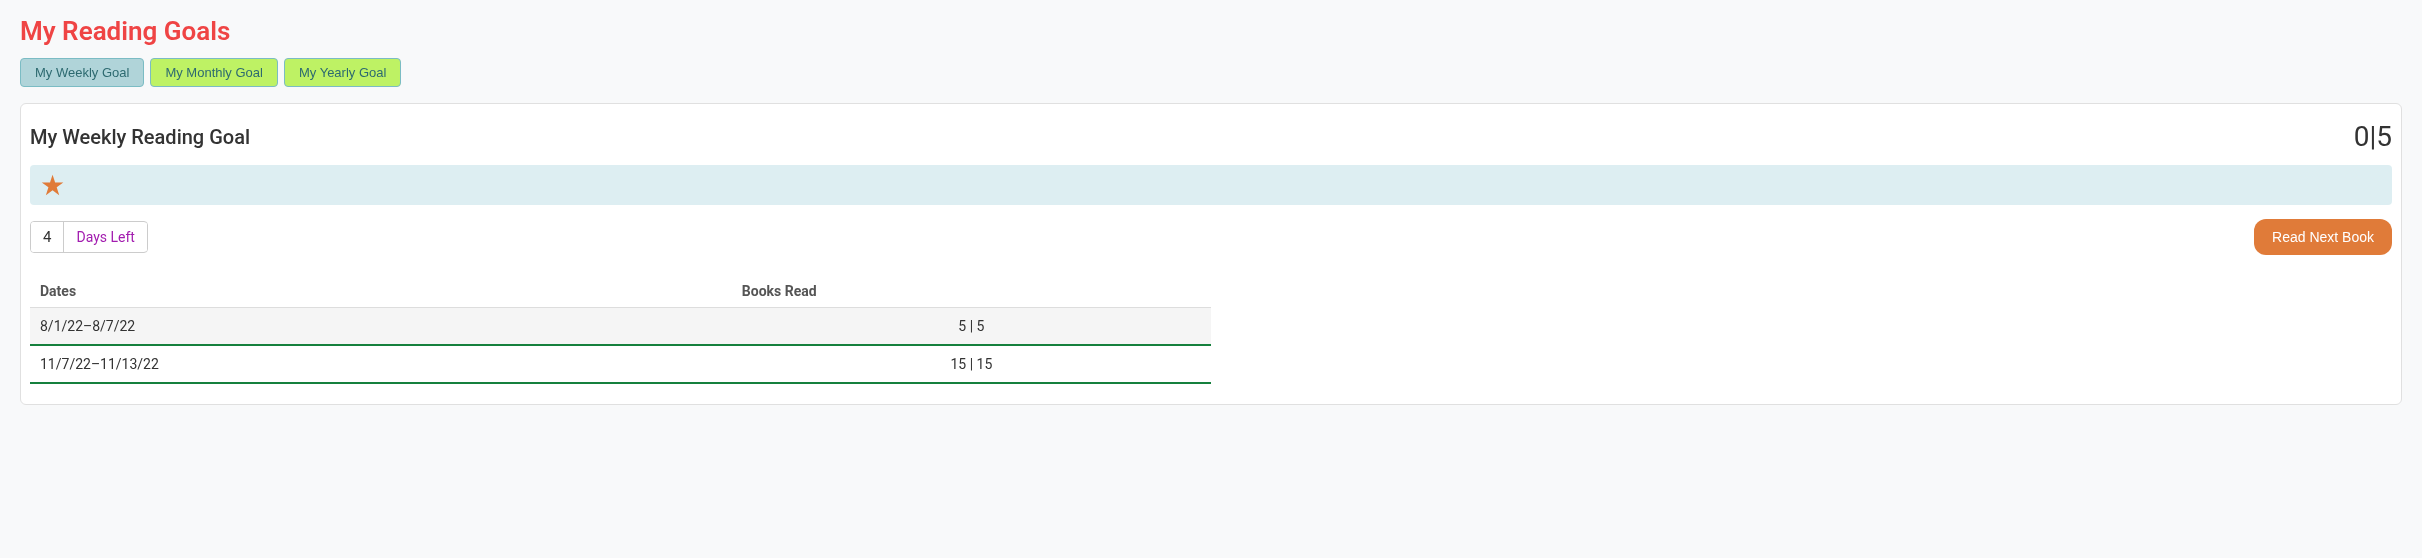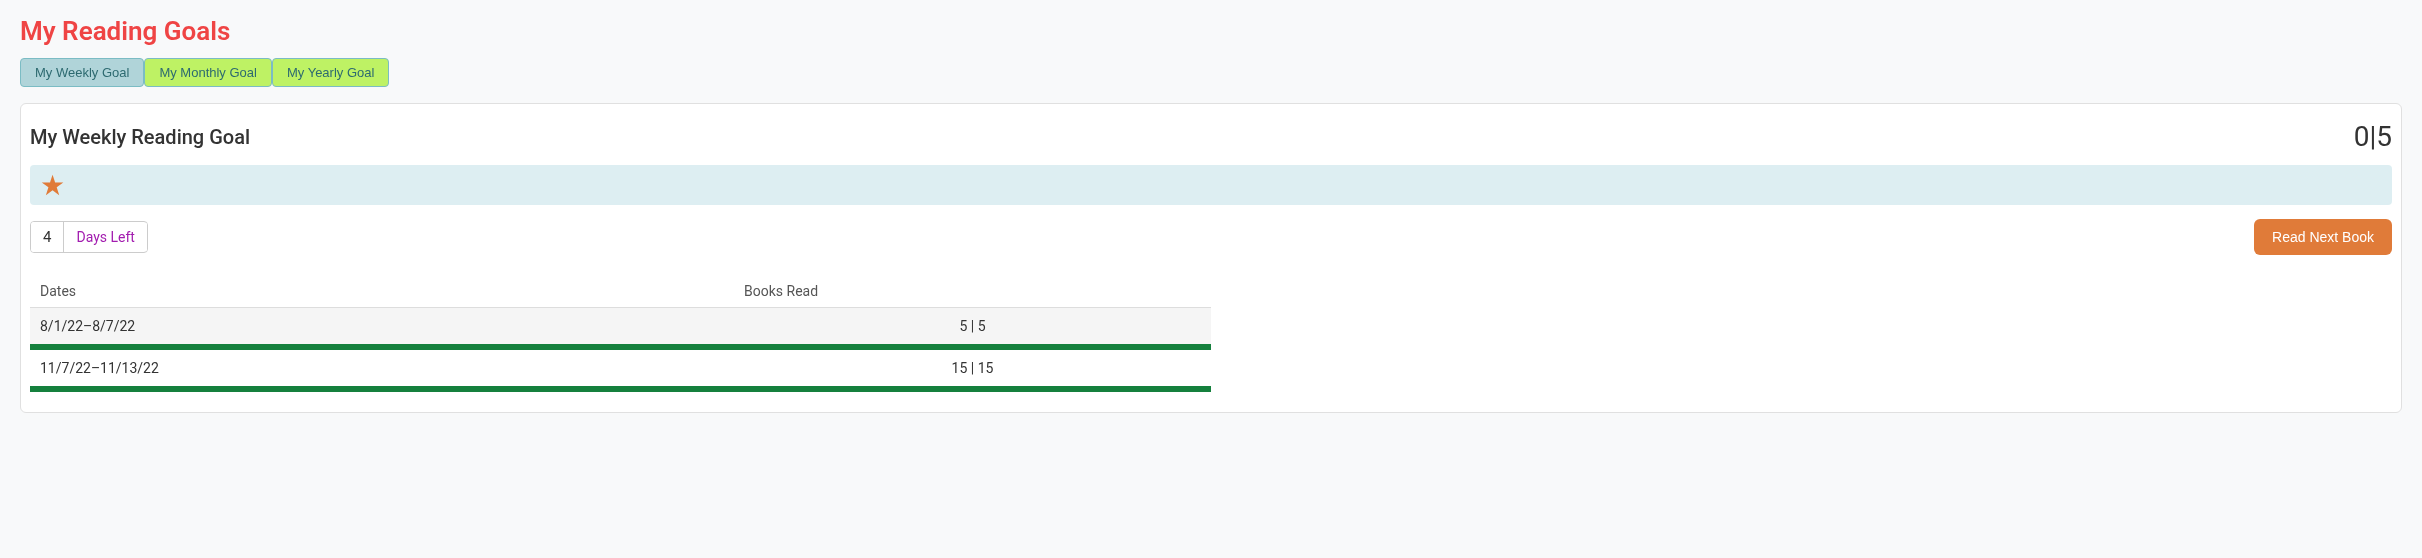--- a/index.html
+++ b/index.html
@@ -10,20 +10,21 @@
       padding: 16px 20px;
     }
     h1.page-title {
       font-size: 26px;
       font-weight: 600;
       color: #ef4444;
       margin-bottom: 12px;
     }
     .tab-bar {
       display: flex;
+      gap: 6px;
       margin-bottom: 16px;
     }
     .tab-btn {
       padding: 6px 14px;
       border: 1px solid #7bbcc4;
       border-radius: 4px;
       background: #bef264;
       color: #2d6a70;
       font-size: 13px;
       cursor: pointer;
@@ -91,40 +92,40 @@
       padding: 6px 12px;
       font-size: 14px;
       color: #a21caf;
       background: #fff;
     }
     .read-next-btn {
       padding: 10px 18px;
       background: #e07b39;
       color: #fff;
       border: none;
-      border-radius: 6px;
+      border-radius: 12px;
       font-size: 14px;
       cursor: pointer;
       font-weight: 500;
     }
     .goal-table {
       width: 50%;
       border-collapse: collapse;
       font-size: 14px;
     }
     .goal-table th {
       text-align: left;
       padding: 8px 10px;
-      font-weight: 400;
+      font-weight: 700;
       color: #555;
       border-bottom: 1px solid #ddd;
     }
     .goal-table td {
       padding: 10px 10px;
-      border-bottom: 6px solid #15803d;
+      border-bottom: 2px solid #15803d;
     }
     .goal-table tr:nth-child(odd) td {
       background: #f5f5f5;
     }
     .goal-table tr:nth-child(even) td {
       background: #fff;
     }
     .books-read-cell {
       text-align: center;
     }

